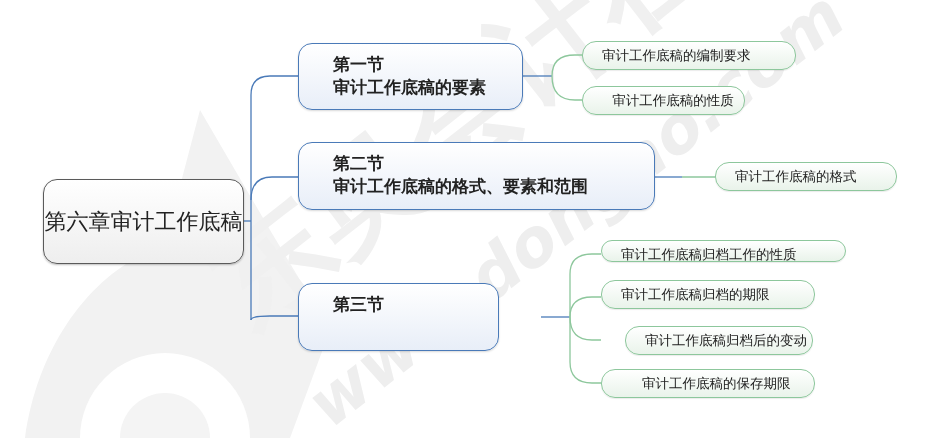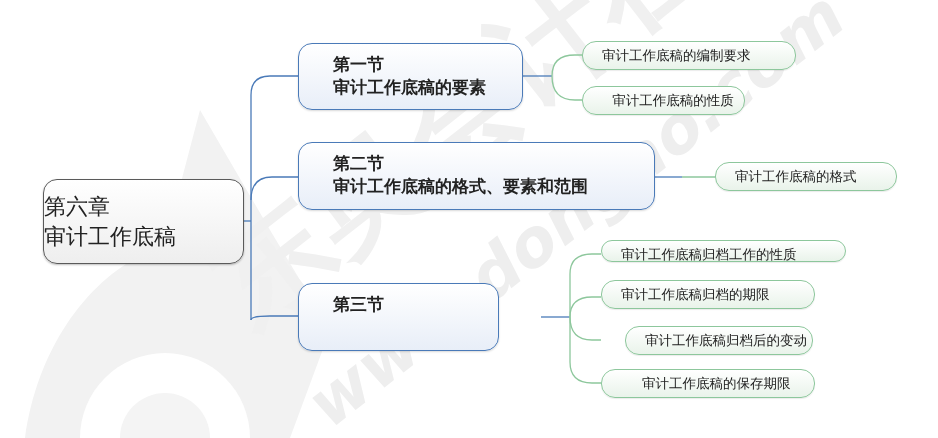--- a/index.html
+++ b/index.html
@@ -8,21 +8,21 @@
     background: #ffffff;
     font-family: "DejaVu Sans", "Liberation Sans", sans-serif;
   }
   .watermark { position: absolute; left: 0; top: 0; width: 938px; height: 438px; pointer-events: none; }
   .connectors { position: absolute; left: 0; top: 0; width: 938px; height: 438px; pointer-events: none; }
   .node { position: absolute; box-sizing: border-box; cursor: pointer; }
   .root {
     left: 43px; top: 179px; width: 201px; height: 85px;
     border: 1.5px solid #5a5a5a; border-radius: 14px;
     background: linear-gradient(#ffffff, #eeeeee);
-    display: flex; flex-direction: column; align-items: flex-start; justify-content: center;
+    display: flex; align-items: center; justify-content: center;
     color: #222; font-size: 22px; line-height: 30px;
     box-shadow: 0 1px 2px rgba(0,0,0,0.25);
   }
   .section {
     border: 1.3px solid #4a7ab8; border-radius: 14px;
     background: linear-gradient(#ffffff, #e8eef8);
     color: #222; font-size: 17px; line-height: 23px;
     padding: 9px 0 0 34px;
     box-shadow: 0 1px 2px rgba(0,0,0,0.15);
   }

